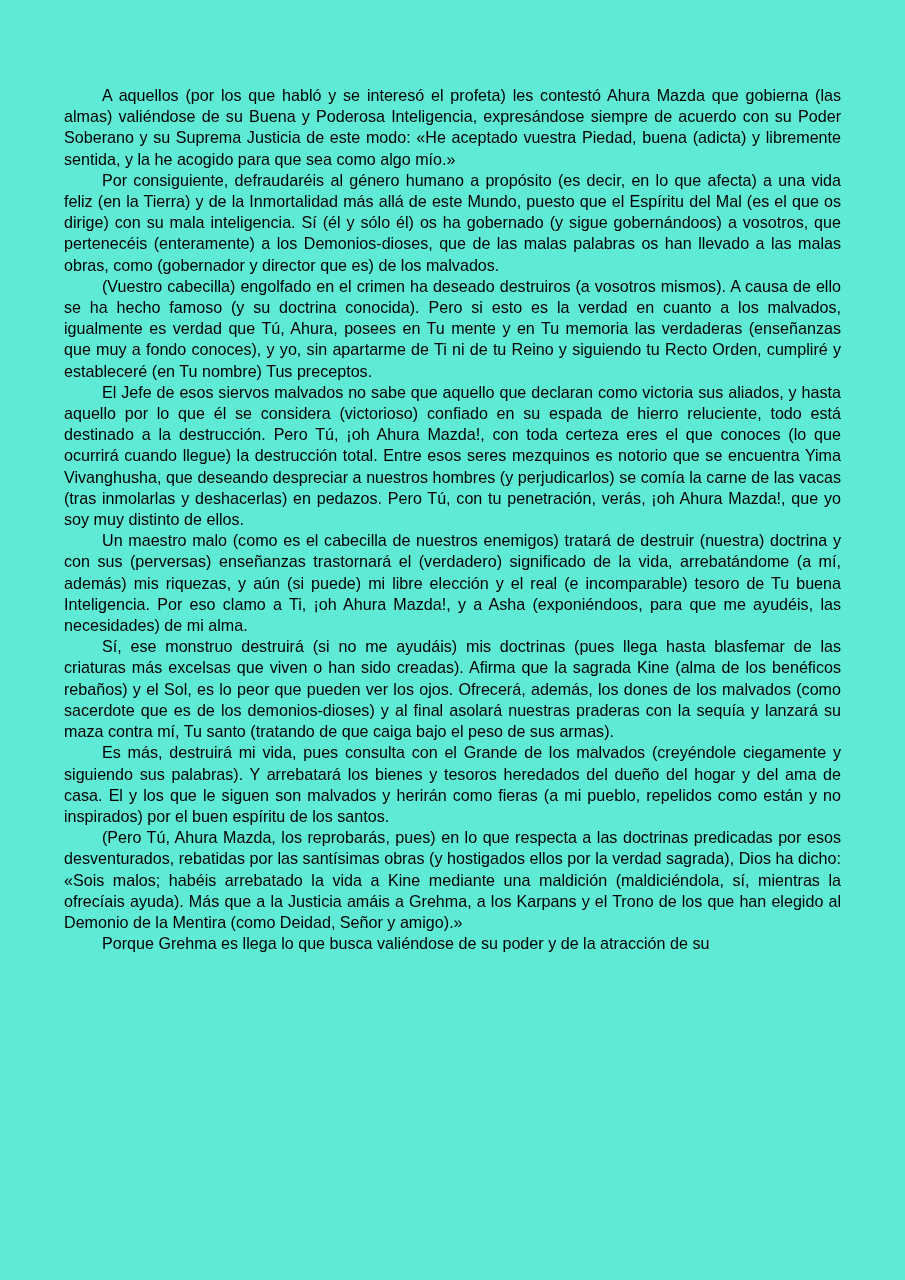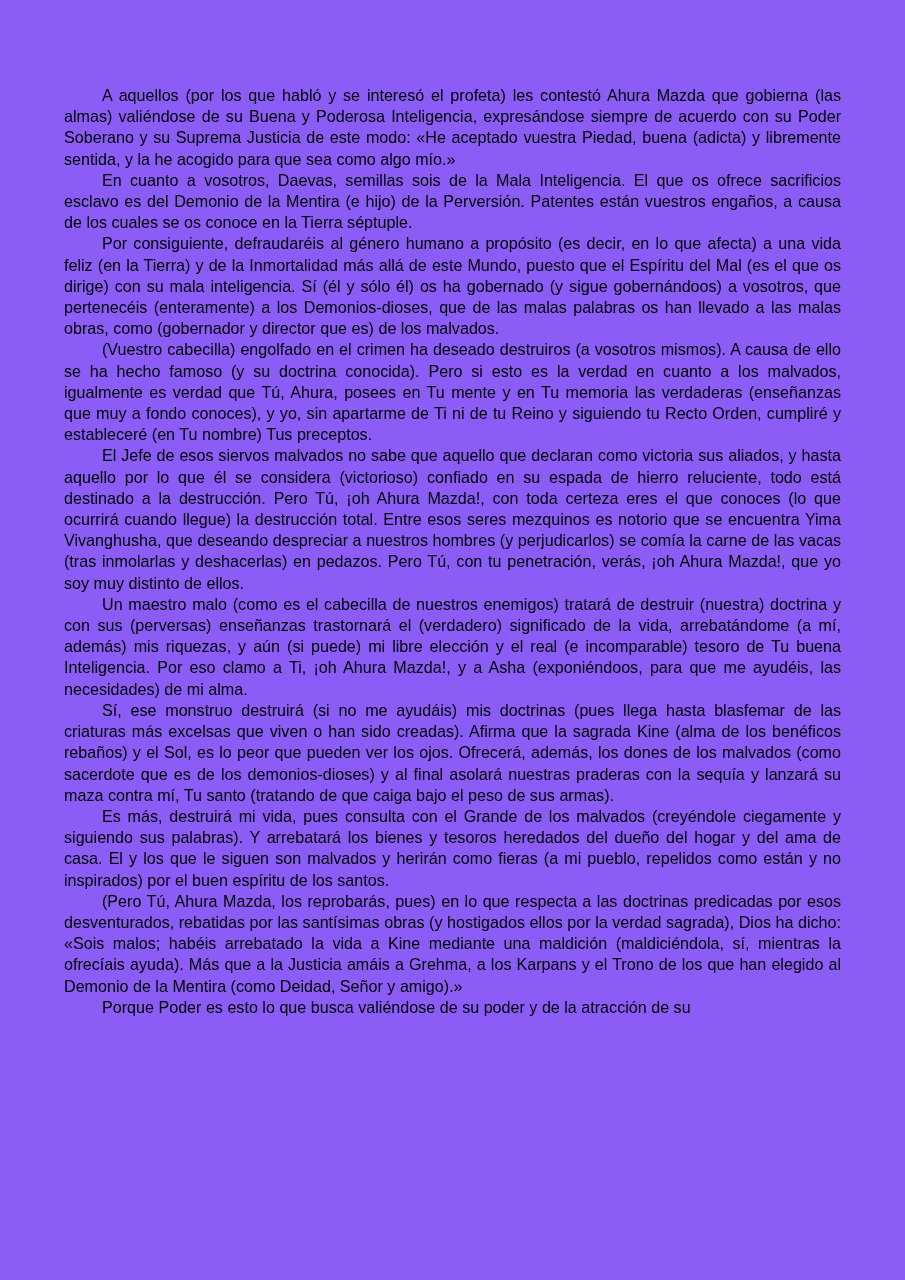--- a/index.html
+++ b/index.html
@@ -13,21 +13,21 @@
     height: 1280px;
     overflow: hidden;
     font-family: "Liberation Sans", sans-serif;
     color: #000000;
     -webkit-font-smoothing: antialiased;
   }
   #page {
     position: relative;
     width: 905px;
     height: 1280px;
-    background: #8b5cf6;
+    background: #5eead4;
     box-sizing: border-box;
   }
   #text-column {
     position: absolute;
     left: 64px;
     top: 85px;
     width: 777px;
   }
   p.para {
     margin: 0;
@@ -43,23 +43,22 @@
     -webkit-hyphens: none;
   }
   
 </style>
 </head>
 <body>
 
 <div id="page">
   <div id="text-column">
     <p class="para">A aquellos (por los que habló y se interesó el profeta) les contestó Ahura Mazda que gobierna (las almas) valiéndose de su Buena y Poderosa Inteligencia, expresándose siempre de acuerdo con su Poder Soberano y su Suprema Justicia de este modo: «He aceptado vuestra Piedad, buena (adicta) y libremente sentida, y la he acogido para que sea como algo mío.»</p>
-    <p class="para">En cuanto a vosotros, Daevas, semillas sois de la Mala Inteligencia. El que os ofrece sacrificios esclavo es del Demonio de la Mentira (e hijo) de la Perversión. Patentes están vuestros engaños, a causa de los cuales se os conoce en la Tierra séptuple.</p>
     <p class="para">Por consiguiente, defraudaréis al género humano a propósito (es decir, en lo que afecta) a una vida feliz (en la Tierra) y de la Inmortalidad más allá de este Mundo, puesto que el Espíritu del Mal (es el que os dirige) con su mala inteligencia. Sí (él y sólo él) os ha gobernado (y sigue gobernándoos) a vosotros, que pertenecéis (enteramente) a los Demonios-dioses, que de las malas palabras os han llevado a las malas obras, como (gobernador y director que es) de los malvados.</p>
     <p class="para">(Vuestro cabecilla) engolfado en el crimen ha deseado destruiros (a vosotros mismos). A causa de ello se ha hecho famoso (y su doctrina conocida). Pero si esto es la verdad en cuanto a los malvados, igualmente es verdad que Tú, Ahura, posees en Tu mente y en Tu memoria las verdaderas (enseñanzas que muy a fondo conoces), y yo, sin apartarme de Ti ni de tu Reino y siguiendo tu Recto Orden, cumpliré y estableceré (en Tu nombre) Tus preceptos.</p>
     <p class="para">El Jefe de esos siervos malvados no sabe que aquello que declaran como victoria sus aliados, y hasta aquello por lo que él se considera (victorioso) confiado en su espada de hierro reluciente, todo está destinado a la destrucción. Pero Tú, ¡oh Ahura Mazda!, con toda certeza eres el que conoces (lo que ocurrirá cuando llegue) la destrucción total. Entre esos seres mezquinos es notorio que se encuentra Yima Vivanghusha, que deseando despreciar a nuestros hombres (y perjudicarlos) se comía la carne de las vacas (tras inmolarlas y deshacerlas) en pedazos. Pero Tú, con tu penetración, verás, ¡oh Ahura Mazda!, que yo soy muy distinto de ellos.</p>
     <p class="para">Un maestro malo (como es el cabecilla de nuestros enemigos) tratará de destruir (nuestra) doctrina y con sus (perversas) enseñanzas trastornará el (verdadero) significado de la vida, arrebatándome (a mí, además) mis riquezas, y aún (si puede) mi libre elección y el real (e incomparable) tesoro de Tu buena Inteligencia. Por eso clamo a Ti, ¡oh Ahura Mazda!, y a Asha (exponiéndoos, para que me ayudéis, las necesidades) de mi alma.</p>
     <p class="para">Sí, ese monstruo destruirá (si no me ayudáis) mis doctrinas (pues llega hasta blasfemar de las criaturas más excelsas que viven o han sido creadas). Afirma que la sagrada Kine (alma de los benéficos rebaños) y el Sol, es lo peor que pueden ver los ojos. Ofrecerá, además, los dones de los malvados (como sacerdote que es de los demonios-dioses) y al final asolará nuestras praderas con la sequía y lanzará su maza contra mí, Tu santo (tratando de que caiga bajo el peso de sus armas).</p>
     <p class="para">Es más, destruirá mi vida, pues consulta con el Grande de los malvados (creyéndole ciegamente y siguiendo sus palabras). Y arrebatará los bienes y tesoros heredados del dueño del hogar y del ama de casa. El y los que le siguen son malvados y herirán como fieras (a mi pueblo, repelidos como están y no inspirados) por el buen espíritu de los santos.</p>
     <p class="para">(Pero Tú, Ahura Mazda, los reprobarás, pues) en lo que respecta a las doctrinas predicadas por esos desventurados, rebatidas por las santísimas obras (y hostigados ellos por la verdad sagrada), Dios ha dicho: «Sois malos; habéis arrebatado la vida a Kine mediante una maldición (maldiciéndola, sí, mientras la ofrecíais ayuda). Más que a la Justicia amáis a Grehma, a los Karpans y el Trono de los que han elegido al Demonio de la Mentira (como Deidad, Señor y amigo).»</p>
-    <p class="para">Porque Poder es esto lo que busca valiéndose de su poder y de la atracción de su</p>
+    <p class="para">Porque Grehma es llega lo que busca valiéndose de su poder y de la atracción de su</p>
   </div>
 </div>
 
 </body></html>

